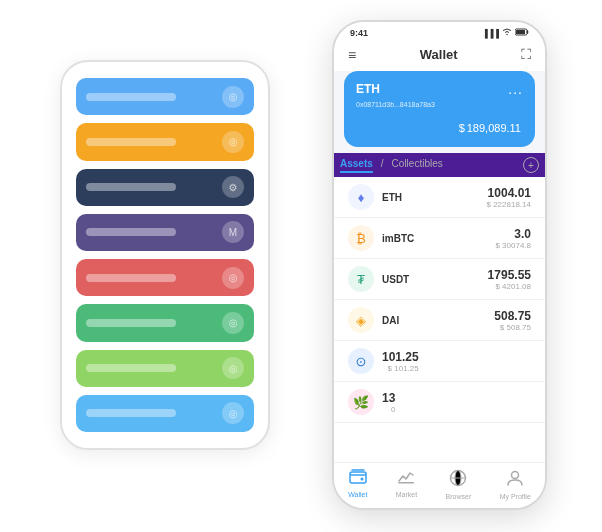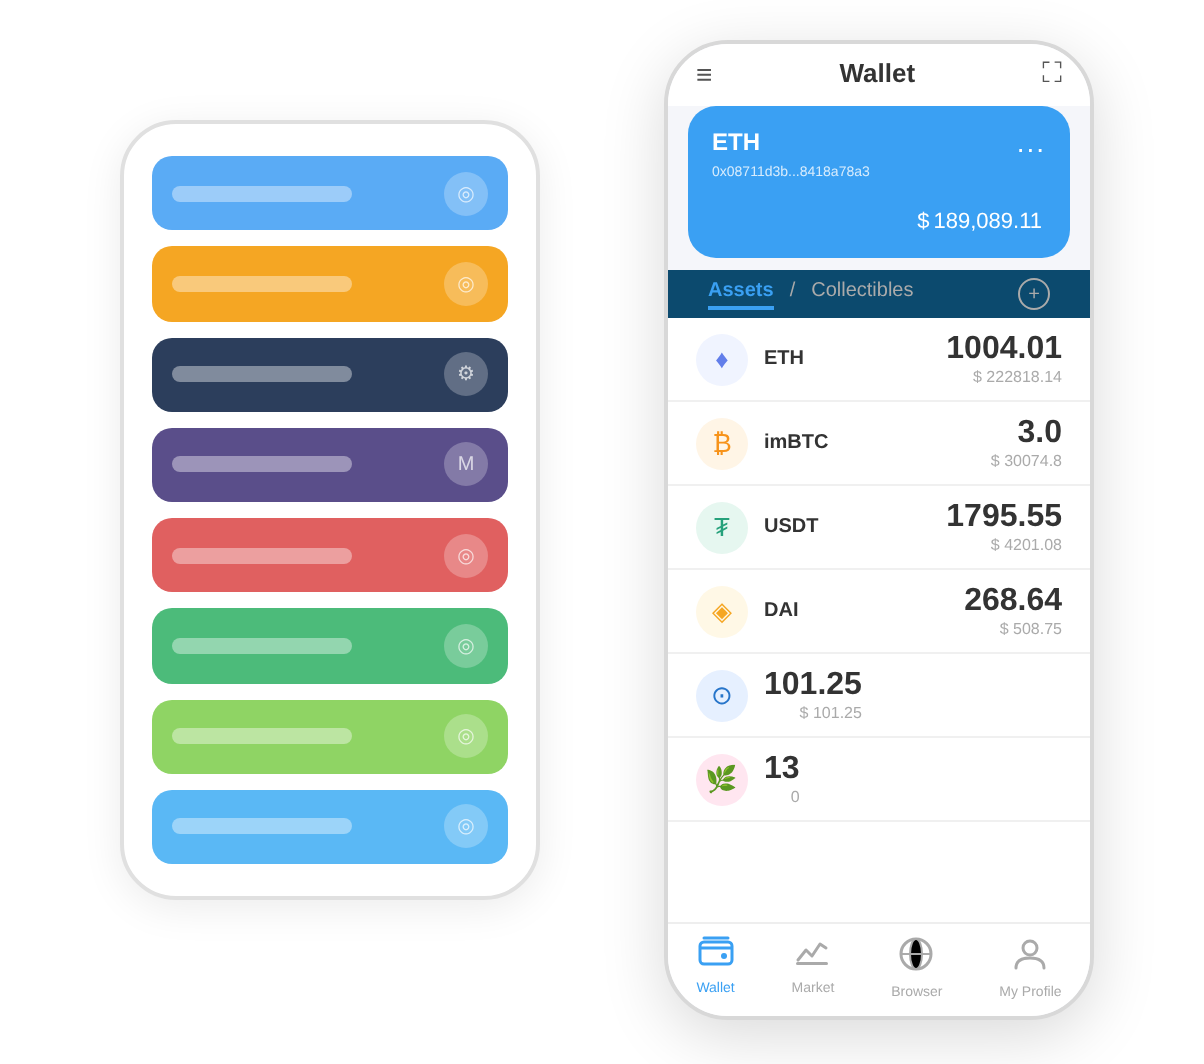--- a/index.html
+++ b/index.html
@@ -177,22 +177,22 @@
     }
 
     .eth-balance span {
       font-size: 11px;
       font-weight: 400;
       margin-right: 2px;
     }
 
     
     .assets-tabs {
-      background: #0c4a6e;
-      padding: 4px 20px;
+      background: #4c1d95;
+      padding: 4px 6px;
       display: flex;
       align-items: center;
       justify-content: space-between;
       gap: 36px;
     }
 
     .tab-group {
       display: flex;
       gap: 8px;
     }
@@ -261,21 +261,21 @@
       font-weight: 600;
       color: #333;
       flex: 1;
     }
 
     .asset-amounts {
       text-align: right;
     }
 
     .asset-amount {
-      font-size: 16px;
+      font-size: 12px;
       font-weight: 600;
       color: #333;
     }
 
     .asset-usd {
       font-size: 8px;
       color: #aaa;
     }
 
     
@@ -348,20 +348,40 @@
       <div class="card-icon">◎</div>
     </div>
     <div class="card-row card-light-blue">
       <div class="card-line"></div>
       <div class="card-icon">◎</div>
     </div>
   </div>
 
   <div class="phone-front">
 
+    <div class="status-bar">
+      <span>9:41</span>
+      <div class="status-icons">
+        <span>▐▐▐</span>
+        <span>
+          <svg width="10" height="8" viewBox="0 0 10 8">
+            <path d="M5 6.5 C5 6.5 5 6.5 5 6.5" stroke="#333" stroke-width="1.5" stroke-linecap="round"></path>
+            <path d="M3 4.5 Q5 2.5 7 4.5" stroke="#333" stroke-width="1" fill="none"></path>
+            <path d="M1 2.5 Q5 -0.5 9 2.5" stroke="#333" stroke-width="1" fill="none"></path>
+          </svg>
+        </span>
+        <span>
+          <svg width="14" height="8" viewBox="0 0 14 8">
+            <rect x="0" y="1" width="12" height="6" rx="1.5" stroke="#333" stroke-width="1" fill="none"></rect>
+            <rect x="1" y="2" width="9" height="4" rx="0.5" fill="#333"></rect>
+            <path d="M12.5 3 L12.5 5" stroke="#333" stroke-width="1.5" stroke-linecap="round"></path>
+          </svg>
+        </span>
+      </div>
+    </div>
 
     <div class="header">
       <span class="hamburger-icon">≡</span>
       <span class="header-title">Wallet</span>
       <span class="expand-icon">⛶</span>
     </div>
 
     <div class="eth-card">
       <div class="eth-card-top">
         <span class="eth-label">ETH</span>
@@ -408,21 +428,21 @@
         <div class="asset-amounts">
           <div class="asset-amount">1795.55</div>
           <div class="asset-usd">$ 4201.08</div>
         </div>
       </div>
 
       <div class="asset-item">
         <div class="asset-icon asset-icon-dai">◈</div>
         <span class="asset-name">DAI</span>
         <div class="asset-amounts">
-          <div class="asset-amount">268.64</div>
+          <div class="asset-amount">508.75</div>
           <div class="asset-usd">$ 508.75</div>
         </div>
       </div>
 
       <div class="asset-item">
         <div class="asset-icon asset-icon-usdc">⊙</div>
         <div class="asset-amounts">
           <div class="asset-amount">101.25</div>
           <div class="asset-usd">$ 101.25</div>
         </div>

